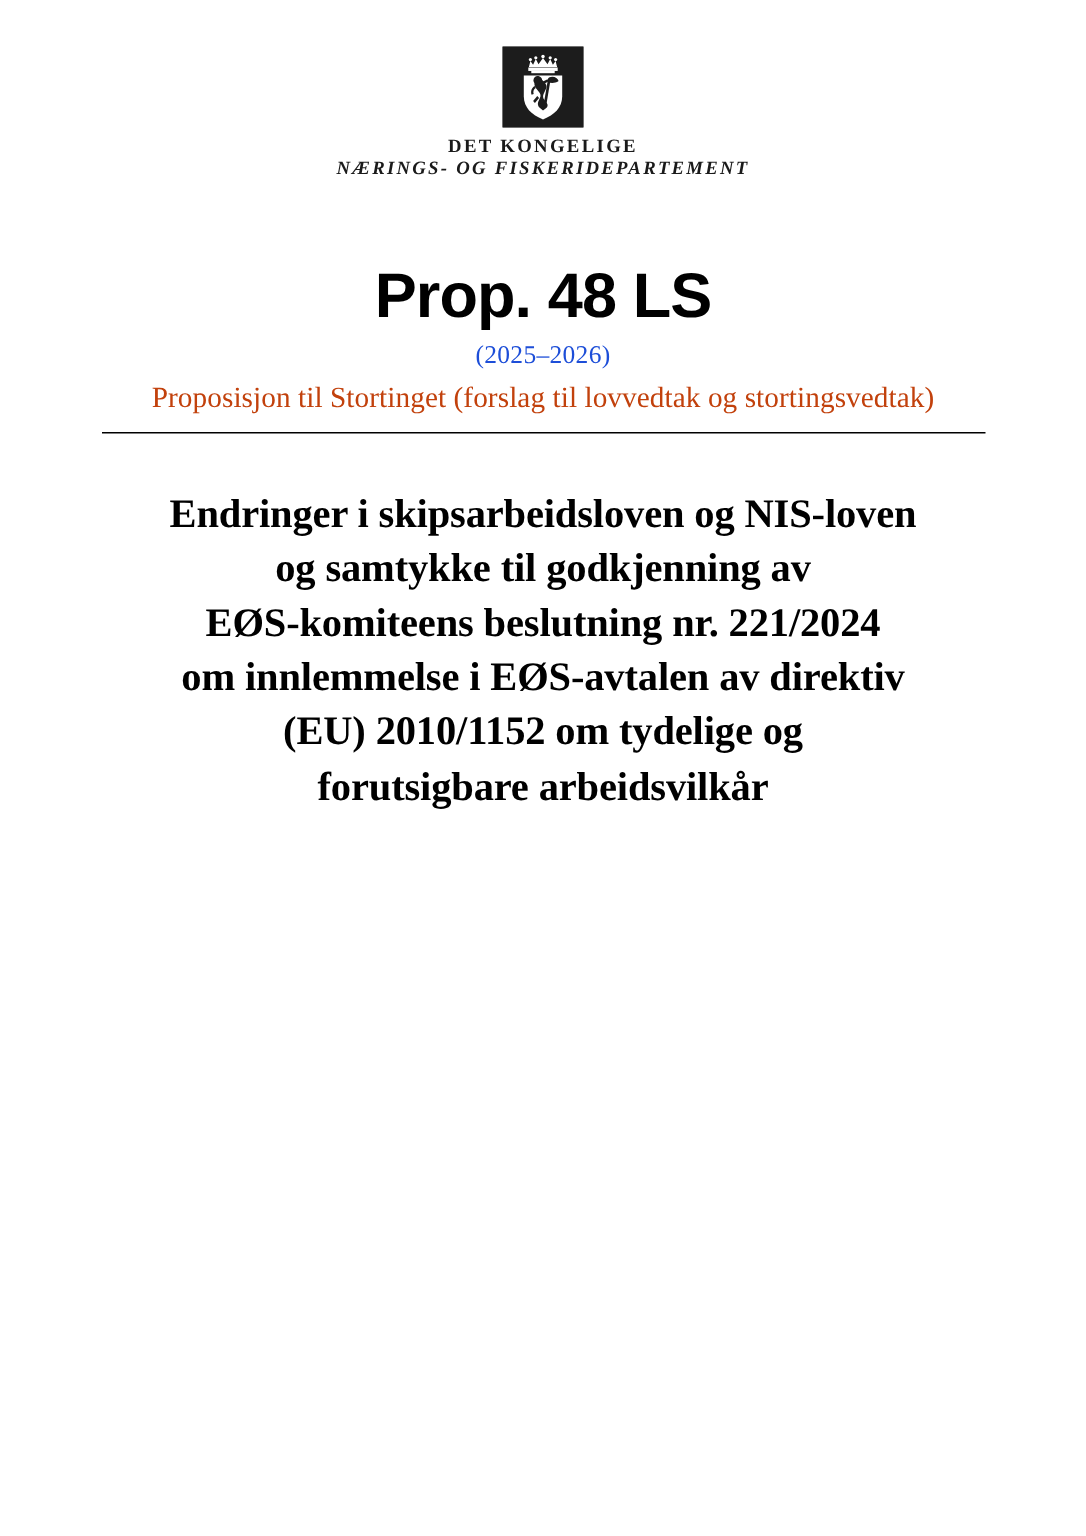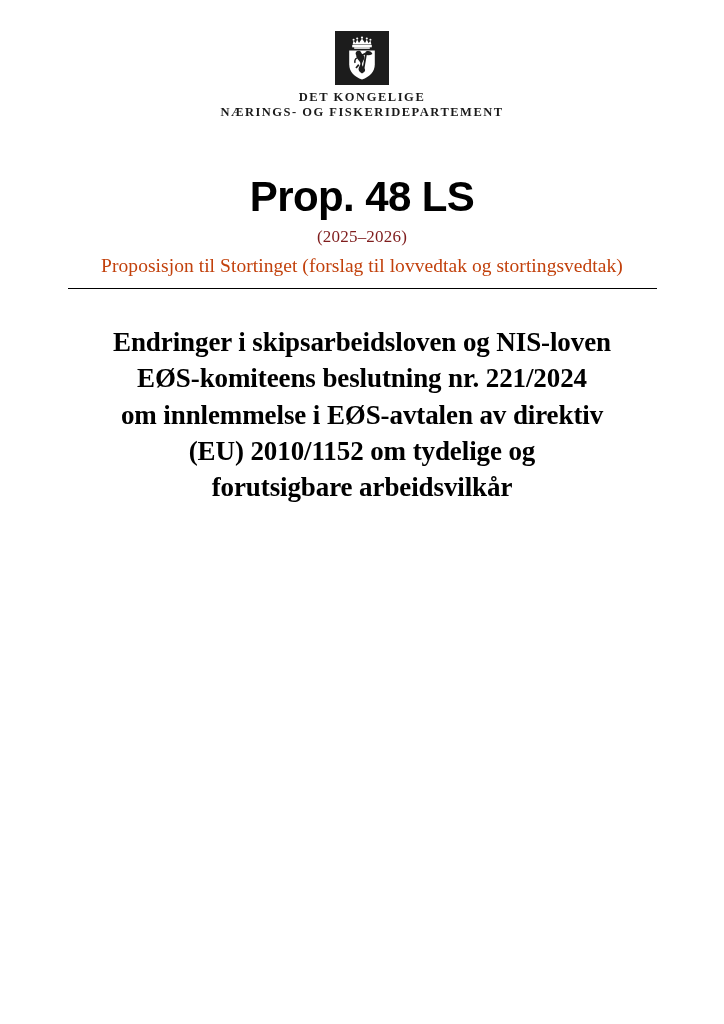--- a/index.html
+++ b/index.html
@@ -57,20 +57,21 @@
   }
 
   .dept-line-1 {
     font-size: 12.5px;
     letter-spacing: 1.55px;
   }
 
   .dept-line-2 {
     font-size: 12.5px;
     letter-spacing: 1.5px;
+    font-style: italic;
   }
 
   
   .prop-block {
     margin-top: 56px;
     text-align: center;
   }
 
   .prop-title {
     font-family: "Liberation Sans", sans-serif;
@@ -79,21 +80,21 @@
     letter-spacing: -0.6px;
     line-height: 1.0;
     color: #000000;
   }
 
   .prop-session {
     font-family: "Liberation Serif", serif;
     font-size: 17px;
     margin-top: 9px;
     letter-spacing: 0.2px;
-    color: #7f1d1d;
+    color: #1d4ed8;
   }
 
   .prop-kind {
     font-family: "Liberation Serif", serif;
     font-size: 19.5px;
     margin-top: 8px;
     color: #c2410c;
     letter-spacing: 0.05px;
   }
 
@@ -178,19 +179,20 @@
   <div class="prop-block">
     <div class="prop-title">Prop. 48 LS</div>
     <div class="prop-session">(2025–2026)</div>
     <div class="prop-kind">Proposisjon til Stortinget (forslag til lovvedtak og stortingsvedtak)</div>
   </div>
 
   <div class="divider"></div>
 
   <h1 class="doc-title">
     <span class="doc-title-line">Endringer i skipsarbeidsloven og NIS-loven</span>
+    <span class="doc-title-line">og samtykke til godkjenning av</span>
     <span class="doc-title-line">EØS-komiteens beslutning nr. 221/2024</span>
     <span class="doc-title-line">om innlemmelse i EØS-avtalen av direktiv</span>
     <span class="doc-title-line">(EU) 2010/1152 om tydelige og</span>
     <span class="doc-title-line">forutsigbare arbeidsvilkår</span>
   </h1>
 
 </div>
 
 </body></html>

